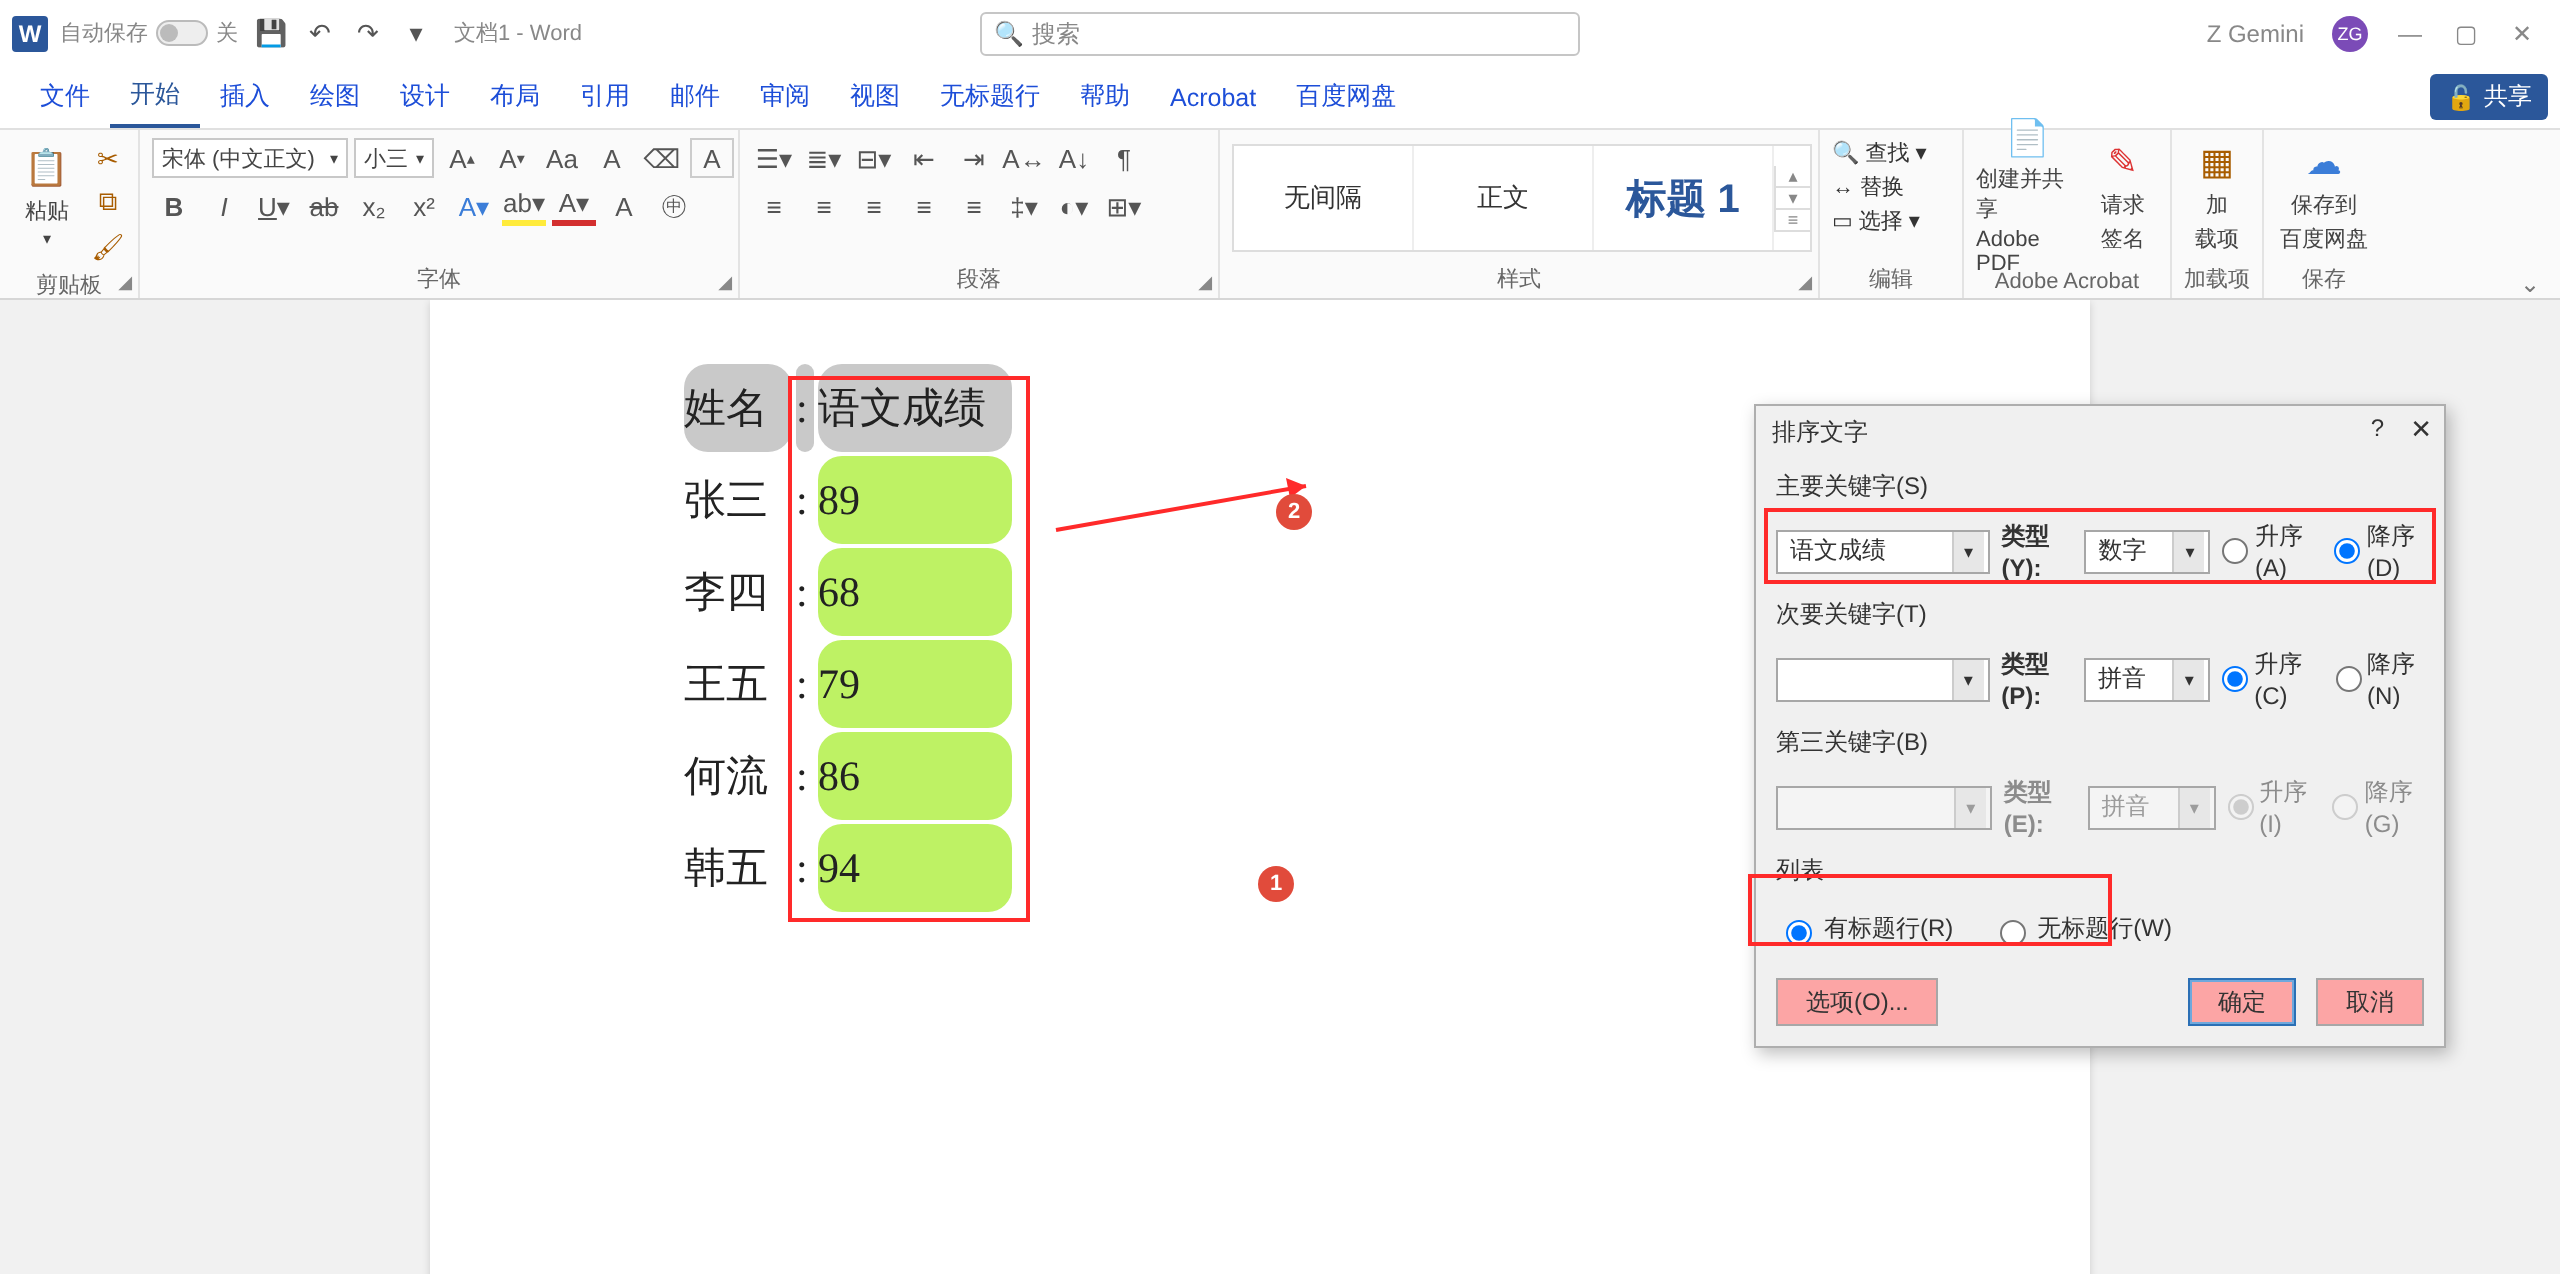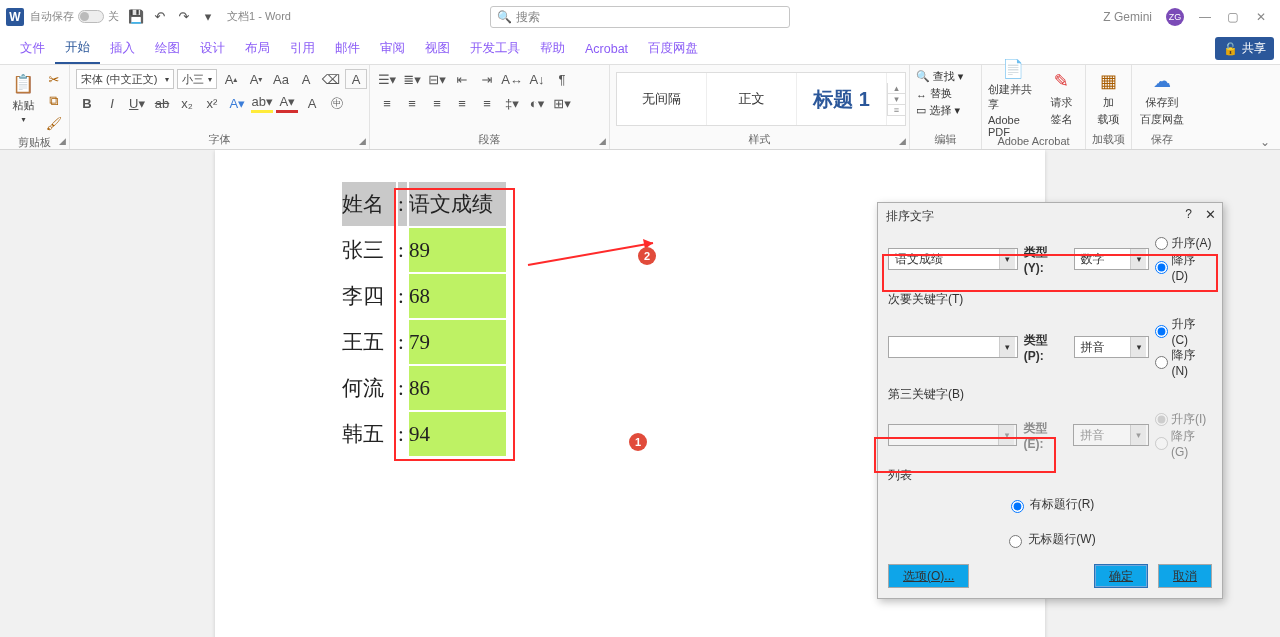--- a/index.html
+++ b/index.html
@@ -15,21 +15,21 @@
   .qa { margin-left:8px; display:flex; gap:6px; color:#888;}
   .qa span { display:inline-flex; align-items:center; justify-content:center; width:16px; height:16px;}
   .doc-title { margin-left:10px; color:#888; font-size:11px;}
   .searchbox { position:absolute; left:50%; transform:translateX(-50%); top:6px; width:300px; height:22px; border:1px solid #c6c6c6; border-radius:3px; background:#fff; display:flex; align-items:center; padding:0 6px; color:#888; gap:4px;}
   .title-right { margin-left:auto; display:flex; align-items:center; gap:14px; color:#888; padding-right:6px;}
   .avatar { width:18px; height:18px; border-radius:50%; background:#7b4bb7; color:#fff; display:flex; align-items:center; justify-content:center; font-size:9px;}
   .winbtn { width:14px; display:inline-block; text-align:center;}
 
   
   .tabs { height:32px; background:#fff; display:flex; align-items:stretch; padding-left:10px; border-bottom:1px solid #e0e0e0; position:relative;}
-  .tab { padding:0 10px; display:flex; align-items:center; font-size:12.5px; color:#8b5cf6; cursor:pointer;}
+  .tab { padding:0 10px; display:flex; align-items:center; font-size:12.5px; color:#1d4ed8; cursor:pointer;}
   .tab.active { color:#2b579a; border-bottom:2px solid #2b579a; font-weight:500;}
   .share { position:absolute; right:6px; top:4px; background:#2b579a; color:#fff; padding:3px 8px; border-radius:3px; font-size:12px; display:flex; align-items:center; gap:4px;}
 
   
   .ribbon { height:85px; background:#fafafa; display:flex; border-bottom:1px solid #d6d6d6; }
   .group { border-right:1px solid #e3e3e3; display:flex; flex-direction:column; padding:4px 6px 0 6px; position:relative;}
   .group-body { flex:1; display:flex; align-items:flex-start; gap:4px;}
   .group-label { text-align:center; font-size:11px; color:#666; padding:2px 0;}
   .grp-corner { position:absolute; right:3px; bottom:3px; font-size:9px; color:#888;}
   .big-btn { display:flex; flex-direction:column; align-items:center; justify-content:center; width:46px; height:58px; font-size:11px; color:#444; gap:2px;}
@@ -45,21 +45,21 @@
   .style-scroll { width:18px; display:flex; flex-direction:column;}
   .style-scroll div { flex:1; display:flex; align-items:center; justify-content:center; border-left:1px solid #ddd; border-bottom:1px solid #ddd; font-size:9px; color:#888;}
   
   .chev { color:#a85c00;}
 
   
   .canvas { position:absolute; top:150px; bottom:0; left:0; right:0; background:#f1f1f1; overflow:hidden;}
   .page { position:absolute; left:215px; top:0; width:830px; height:620px; background:#fff; box-shadow:0 1px 4px rgba(0,0,0,0.15);}
   .doc-table { position:absolute; left:125px; top:30px; font-family: "SimSun","宋体",serif; font-size:21px; color:#222;}
   .doc-table tr { height:44px;}
-  .doc-table td { padding:0; vertical-align:middle;}
+  .doc-table td { padding:0; vertical-align:middle;border-radius:12px;}
   .td-name { width:54px;}
   .td-sep { width:9px;}
   .td-score { width:97px;}
   .hdrCell { background:#c9c9c9;}
   .scoreCell { background:#bef264; padding-right:55px !important;}
 
   
   .red-box { position:absolute; border:2px solid #ff2a2a; pointer-events:none;}
   .arrow { position:absolute; pointer-events:none;}
   .red-badge { position:absolute; width:18px; height:18px; border-radius:50%; background:#e14b3b; color:#fff; display:flex; align-items:center; justify-content:center; font-size:11px; font-weight:bold; pointer-events:none;}
@@ -72,28 +72,28 @@
   .dlg-body { padding:6px 10px 10px 10px; display:flex; flex-direction:column; gap:8px;}
   .section-label { font-size:12px;}
   .sort-row { display:flex; align-items:center; gap:6px;}
   .combo { height:22px; border:1px solid #a7a7a7; background:#fff; display:flex; align-items:center; justify-content:space-between; padding:0 2px 0 6px; font-size:12px;}
   .combo .dd { width:16px; text-align:center; background:#e7e7e7; border-left:1px solid #ccc; align-self:stretch; display:flex; align-items:center; justify-content:center; font-size:9px;}
   .combo.wide { width:130px;}
   .combo.med { width:76px;}
   .combo.disabled { color:#9c9c9c; background:#f4f4f4;}
   .lbl { font-size:12px;font-weight:bold;}
   .lbl.disabled { color:#8c8c8c;}
-  .radios { display:flex; flex-direction:column; gap:0; font-size:12px;}
+  .radios { display:flex; flex-direction:row; gap:12px; font-size:12px;}
   .radios.disabled { color:#8c8c8c;}
   .radios label { display:flex; align-items:center; gap:3px;}
   .radios input { margin:0;}
-  .list-row { display:flex; align-items:center; gap:18px; padding:4px 0;flex-direction:column;}
+  .list-row { display:flex; align-items:center; gap:18px; padding:4px 0;}
   .list-row label { display:flex; align-items:center; gap:3px; font-size:12px;}
   .dlg-buttons { display:flex; justify-content:space-between; padding:4px 0 0 0;}
-  .btn { height:24px; padding:0 14px; border:1px solid #a7a7a7; background:#0ea5e9; font-size:12px; display:flex; align-items:center;text-decoration:underline;}
+  .btn { height:24px; padding:0 14px; border:1px solid #a7a7a7; background:#fca5a5; font-size:12px; display:flex; align-items:center;}
   .btn.primary { border:1px solid #2b6fb5; box-shadow:0 0 0 1px #6fa8dc inset;}
 </style>
 </head>
 <body>
 
 <div class="titlebar">
   <div class="w-logo">W</div>
   <div class="autosave">
     <span>自动保存</span>
     <span class="switch"></span>
@@ -123,21 +123,21 @@
   <div class="tab">文件</div>
   <div class="tab active">开始</div>
   <div class="tab">插入</div>
   <div class="tab">绘图</div>
   <div class="tab">设计</div>
   <div class="tab">布局</div>
   <div class="tab">引用</div>
   <div class="tab">邮件</div>
   <div class="tab">审阅</div>
   <div class="tab">视图</div>
-  <div class="tab">开发工具</div>
+  <div class="tab">无标题行</div>
   <div class="tab">帮助</div>
   <div class="tab">Acrobat</div>
   <div class="tab">百度网盘</div>
   <div class="share">
     <span>🔓</span>
     <span>共享</span>
   </div>
 </div>
 
 <div class="ribbon">
@@ -343,20 +343,21 @@
     <div class="red-badge" style="left:423px; top:97px">2</div>
 
     <div class="dialog">
       <div class="dlg-title">
         <span>排序文字</span>
         <span class="help">?</span>
         <span class="close">✕</span>
       </div>
       <div class="dlg-body">
 
+        <div class="section-label">主要关键字(S)</div>
         <div class="sort-row">
           <div class="combo wide">
               <span>语文成绩</span>
               <span class="dd">▾</span>
             </div>
           <span class="lbl">类型(Y):</span>
           <div class="combo med">
               <span>数字</span>
               <span class="dd">▾</span>
             </div>

